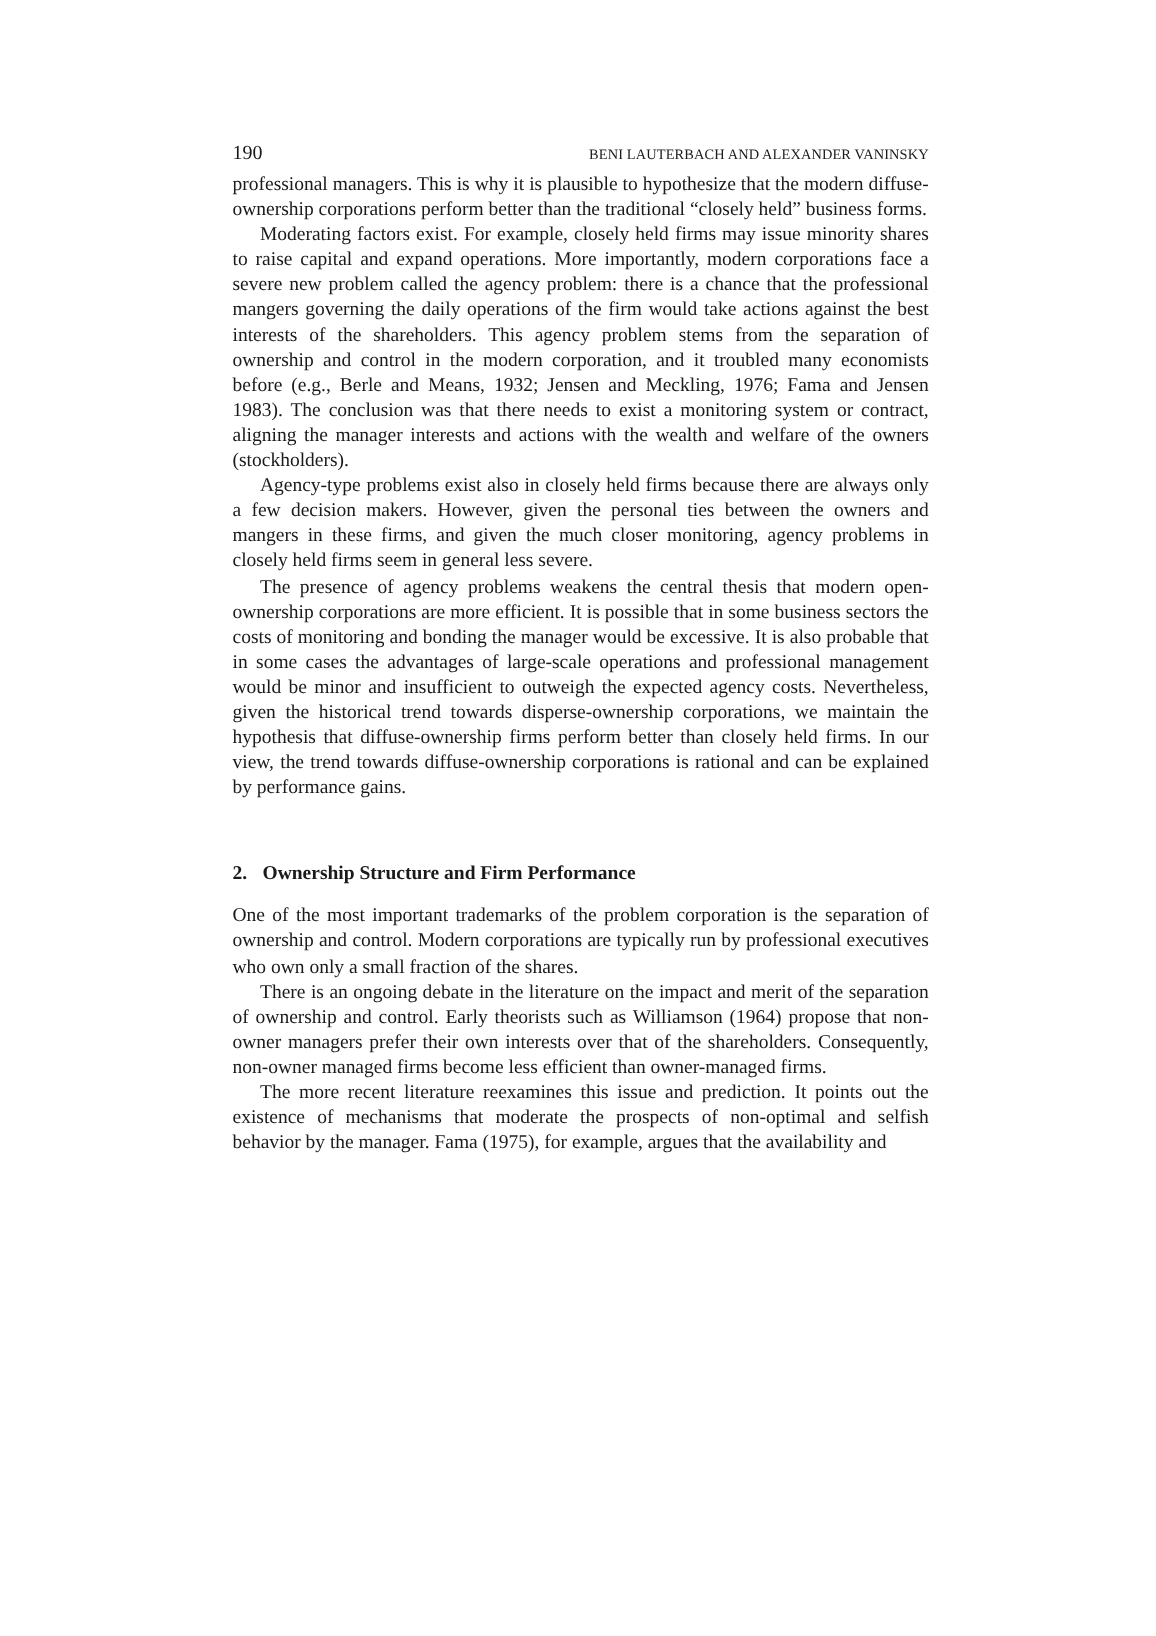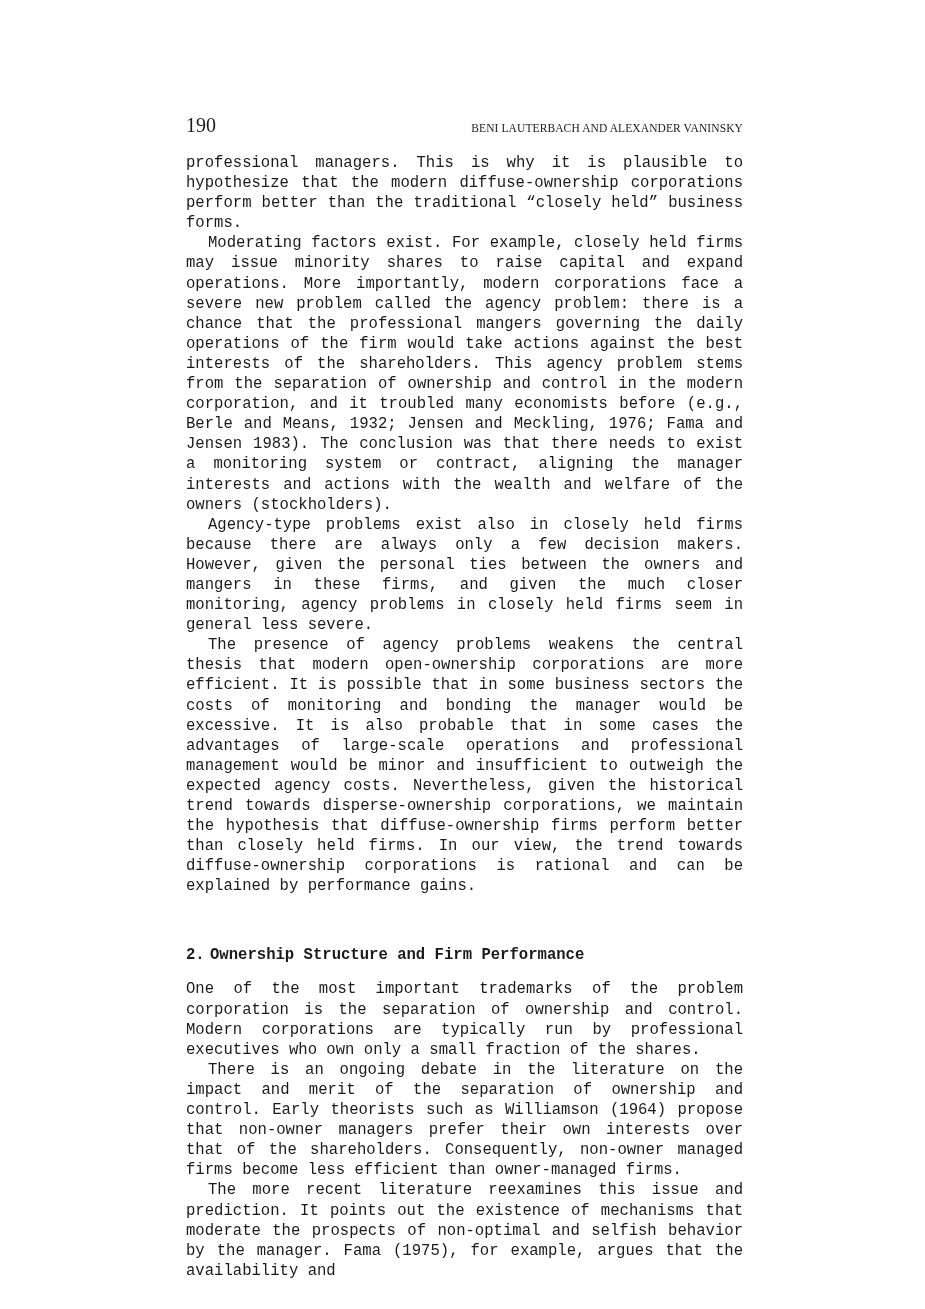--- a/index.html
+++ b/index.html
@@ -21,29 +21,27 @@
       top: 114px;
       width: 557px;
     }
     .running-head {
       display: flex;
       justify-content: space-between;
       align-items: baseline;
       height: 24px;
     }
     .page-number {
-      font-size: 20px;
+      font-size: 16px;
     }
     .authors {
       font-size: 11.5px;
       letter-spacing: 0.1px;
     }
     .body-text {
-      margin-top: 15px;
-      font-family: Liberation Mono, monospace;
     }
     .para {
       font-size: 15.6px;
       line-height: 20.1px;
       text-align: justify;
       margin: 0;
       hyphens: manual;
     }
     .para.indent {
       text-indent: 22px;

